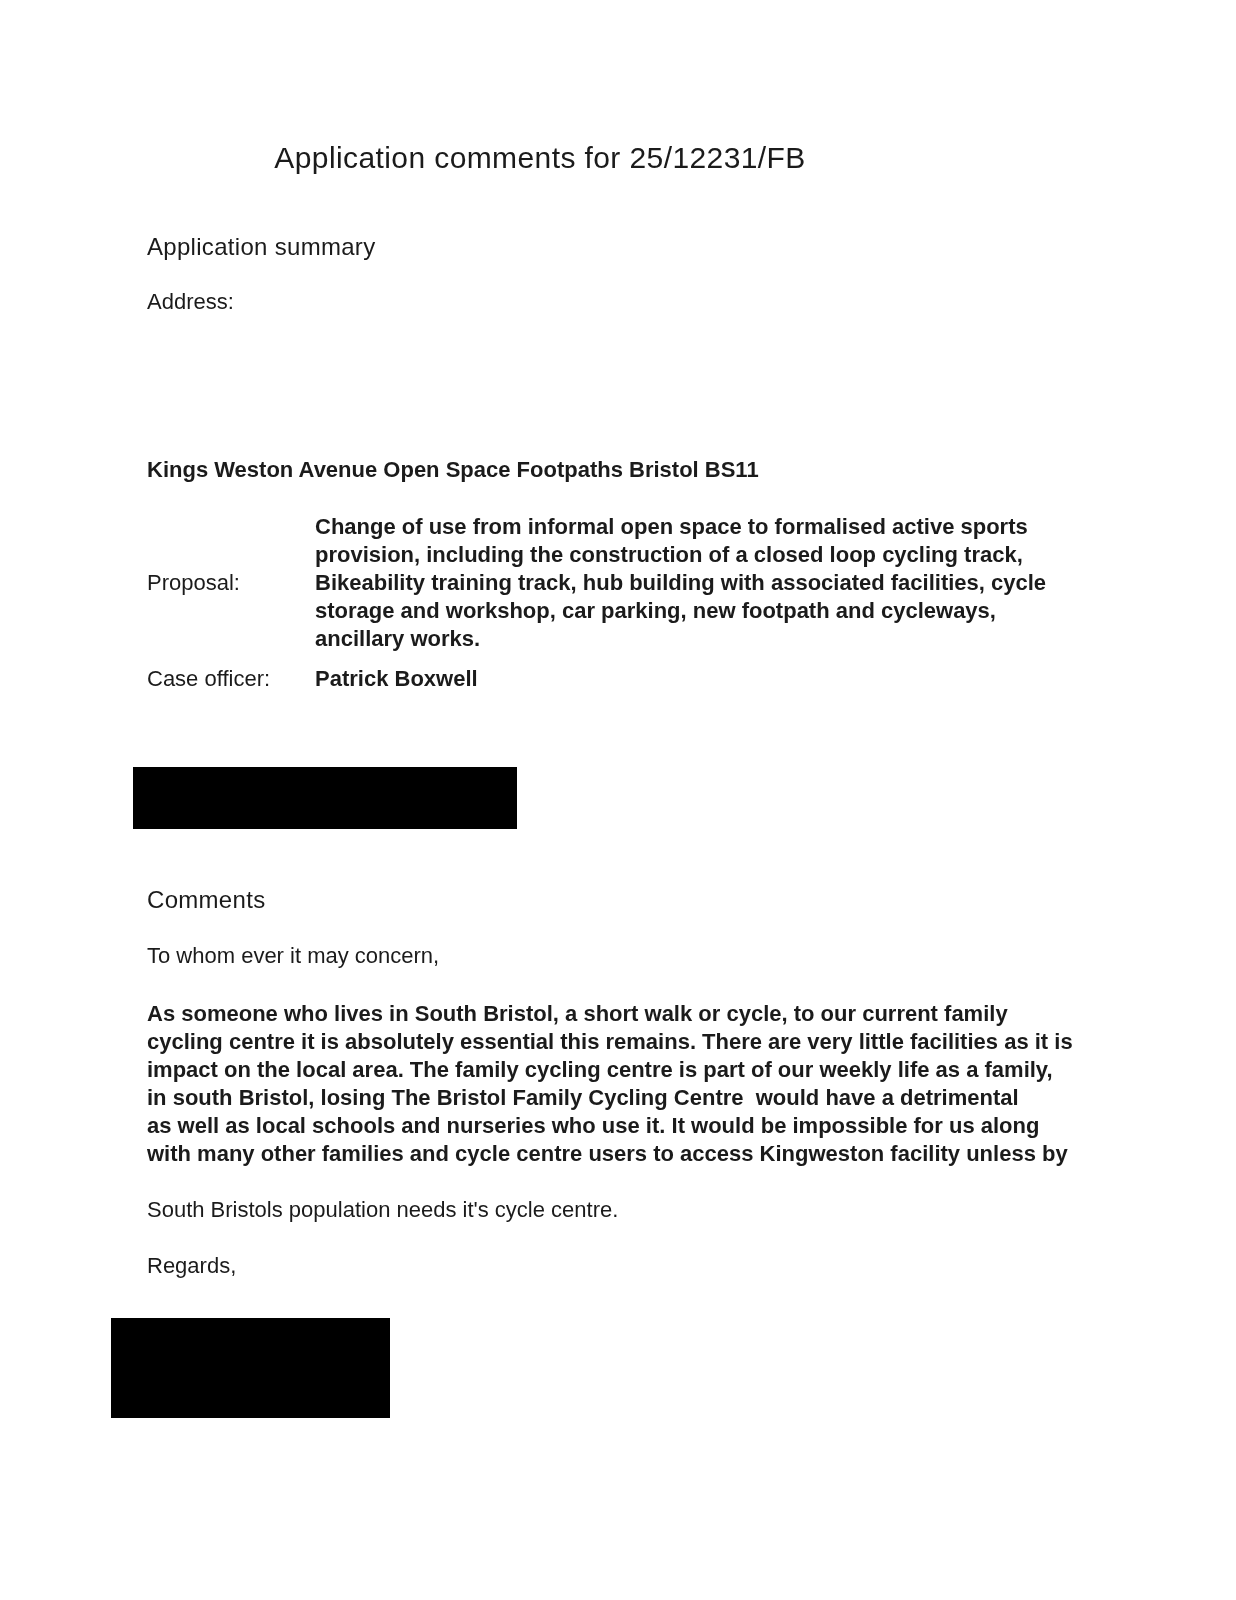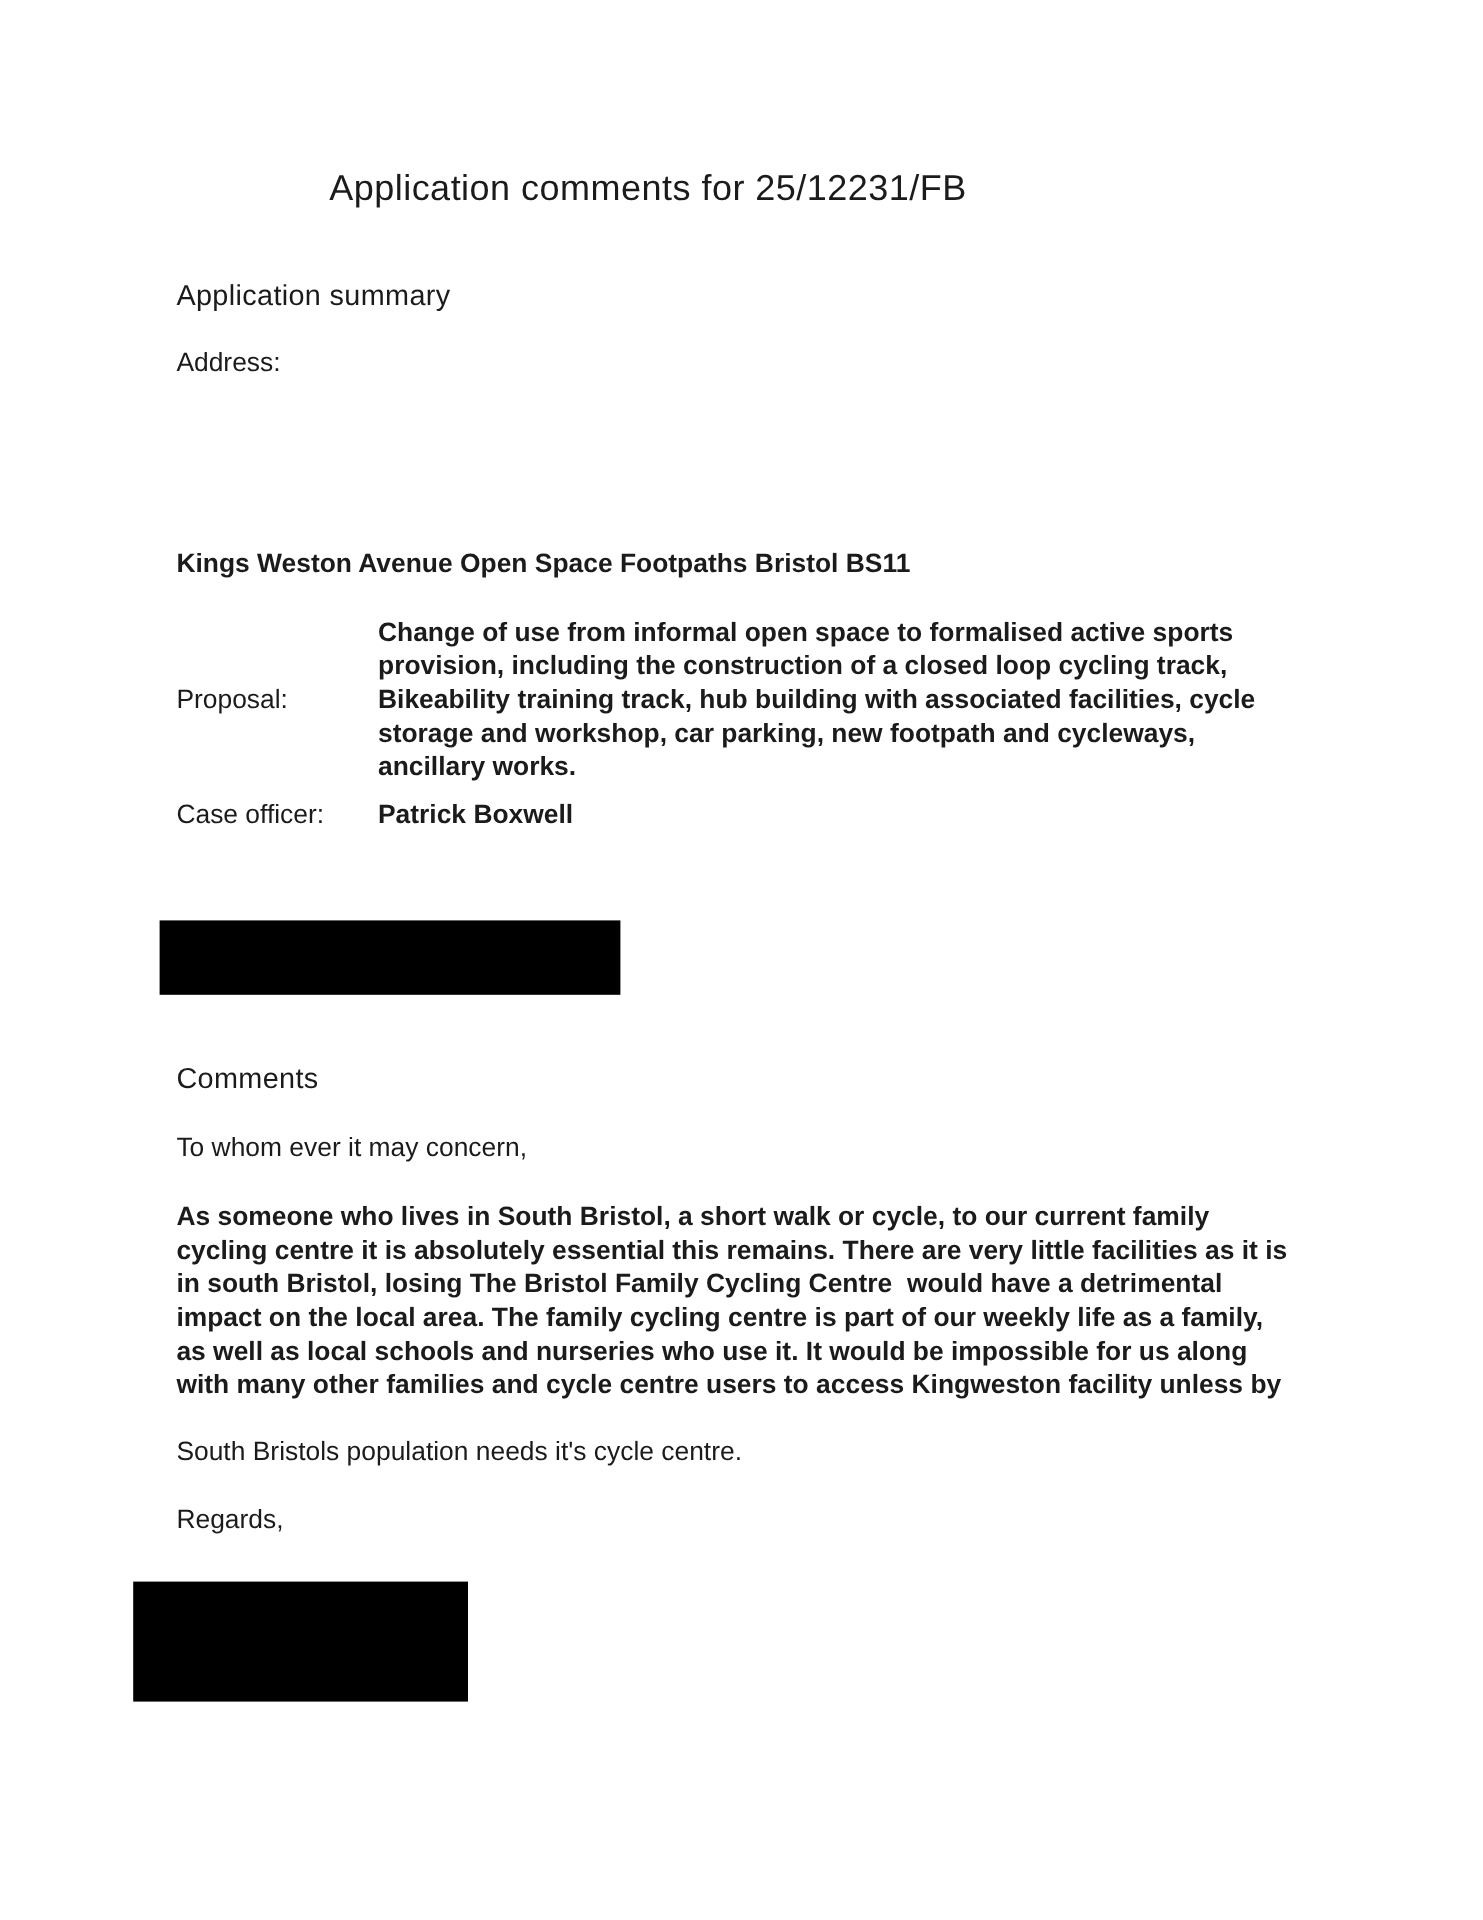--- a/index.html
+++ b/index.html
@@ -116,22 +116,22 @@
 
   <div class="redaction customer"></div>
 
   <h2 class="section-heading mb-comments-head">Comments</h2>
 
   <p class="para mb-salutation">To whom ever it may concern,</p>
 
   <div class="para mb-body">
     <div class="para-line">As someone who lives in South Bristol, a short walk or cycle, to our current family</div>
     <div class="para-line">cycling centre it is absolutely essential this remains. There are very little facilities as it is</div>
+    <div class="para-line">impact on the local area. The family cycling centre is part of our weekly life as a family,</div>
     <div class="para-line">in south Bristol, losing The Bristol Family Cycling Centre  would have a detrimental</div>
-    <div class="para-line">impact on the local area. The family cycling centre is part of our weekly life as a family,</div>
     <div class="para-line">as well as local schools and nurseries who use it. It would be impossible for us along</div>
     <div class="para-line">with many other families and cycle centre users to access Kingweston facility unless by</div>
   </div>
 
   <p class="para mb-closing">South Bristols population needs it's cycle centre.</p>
 
   <p class="para">Regards,</p>
 
   <div class="redaction signature"></div>
 

